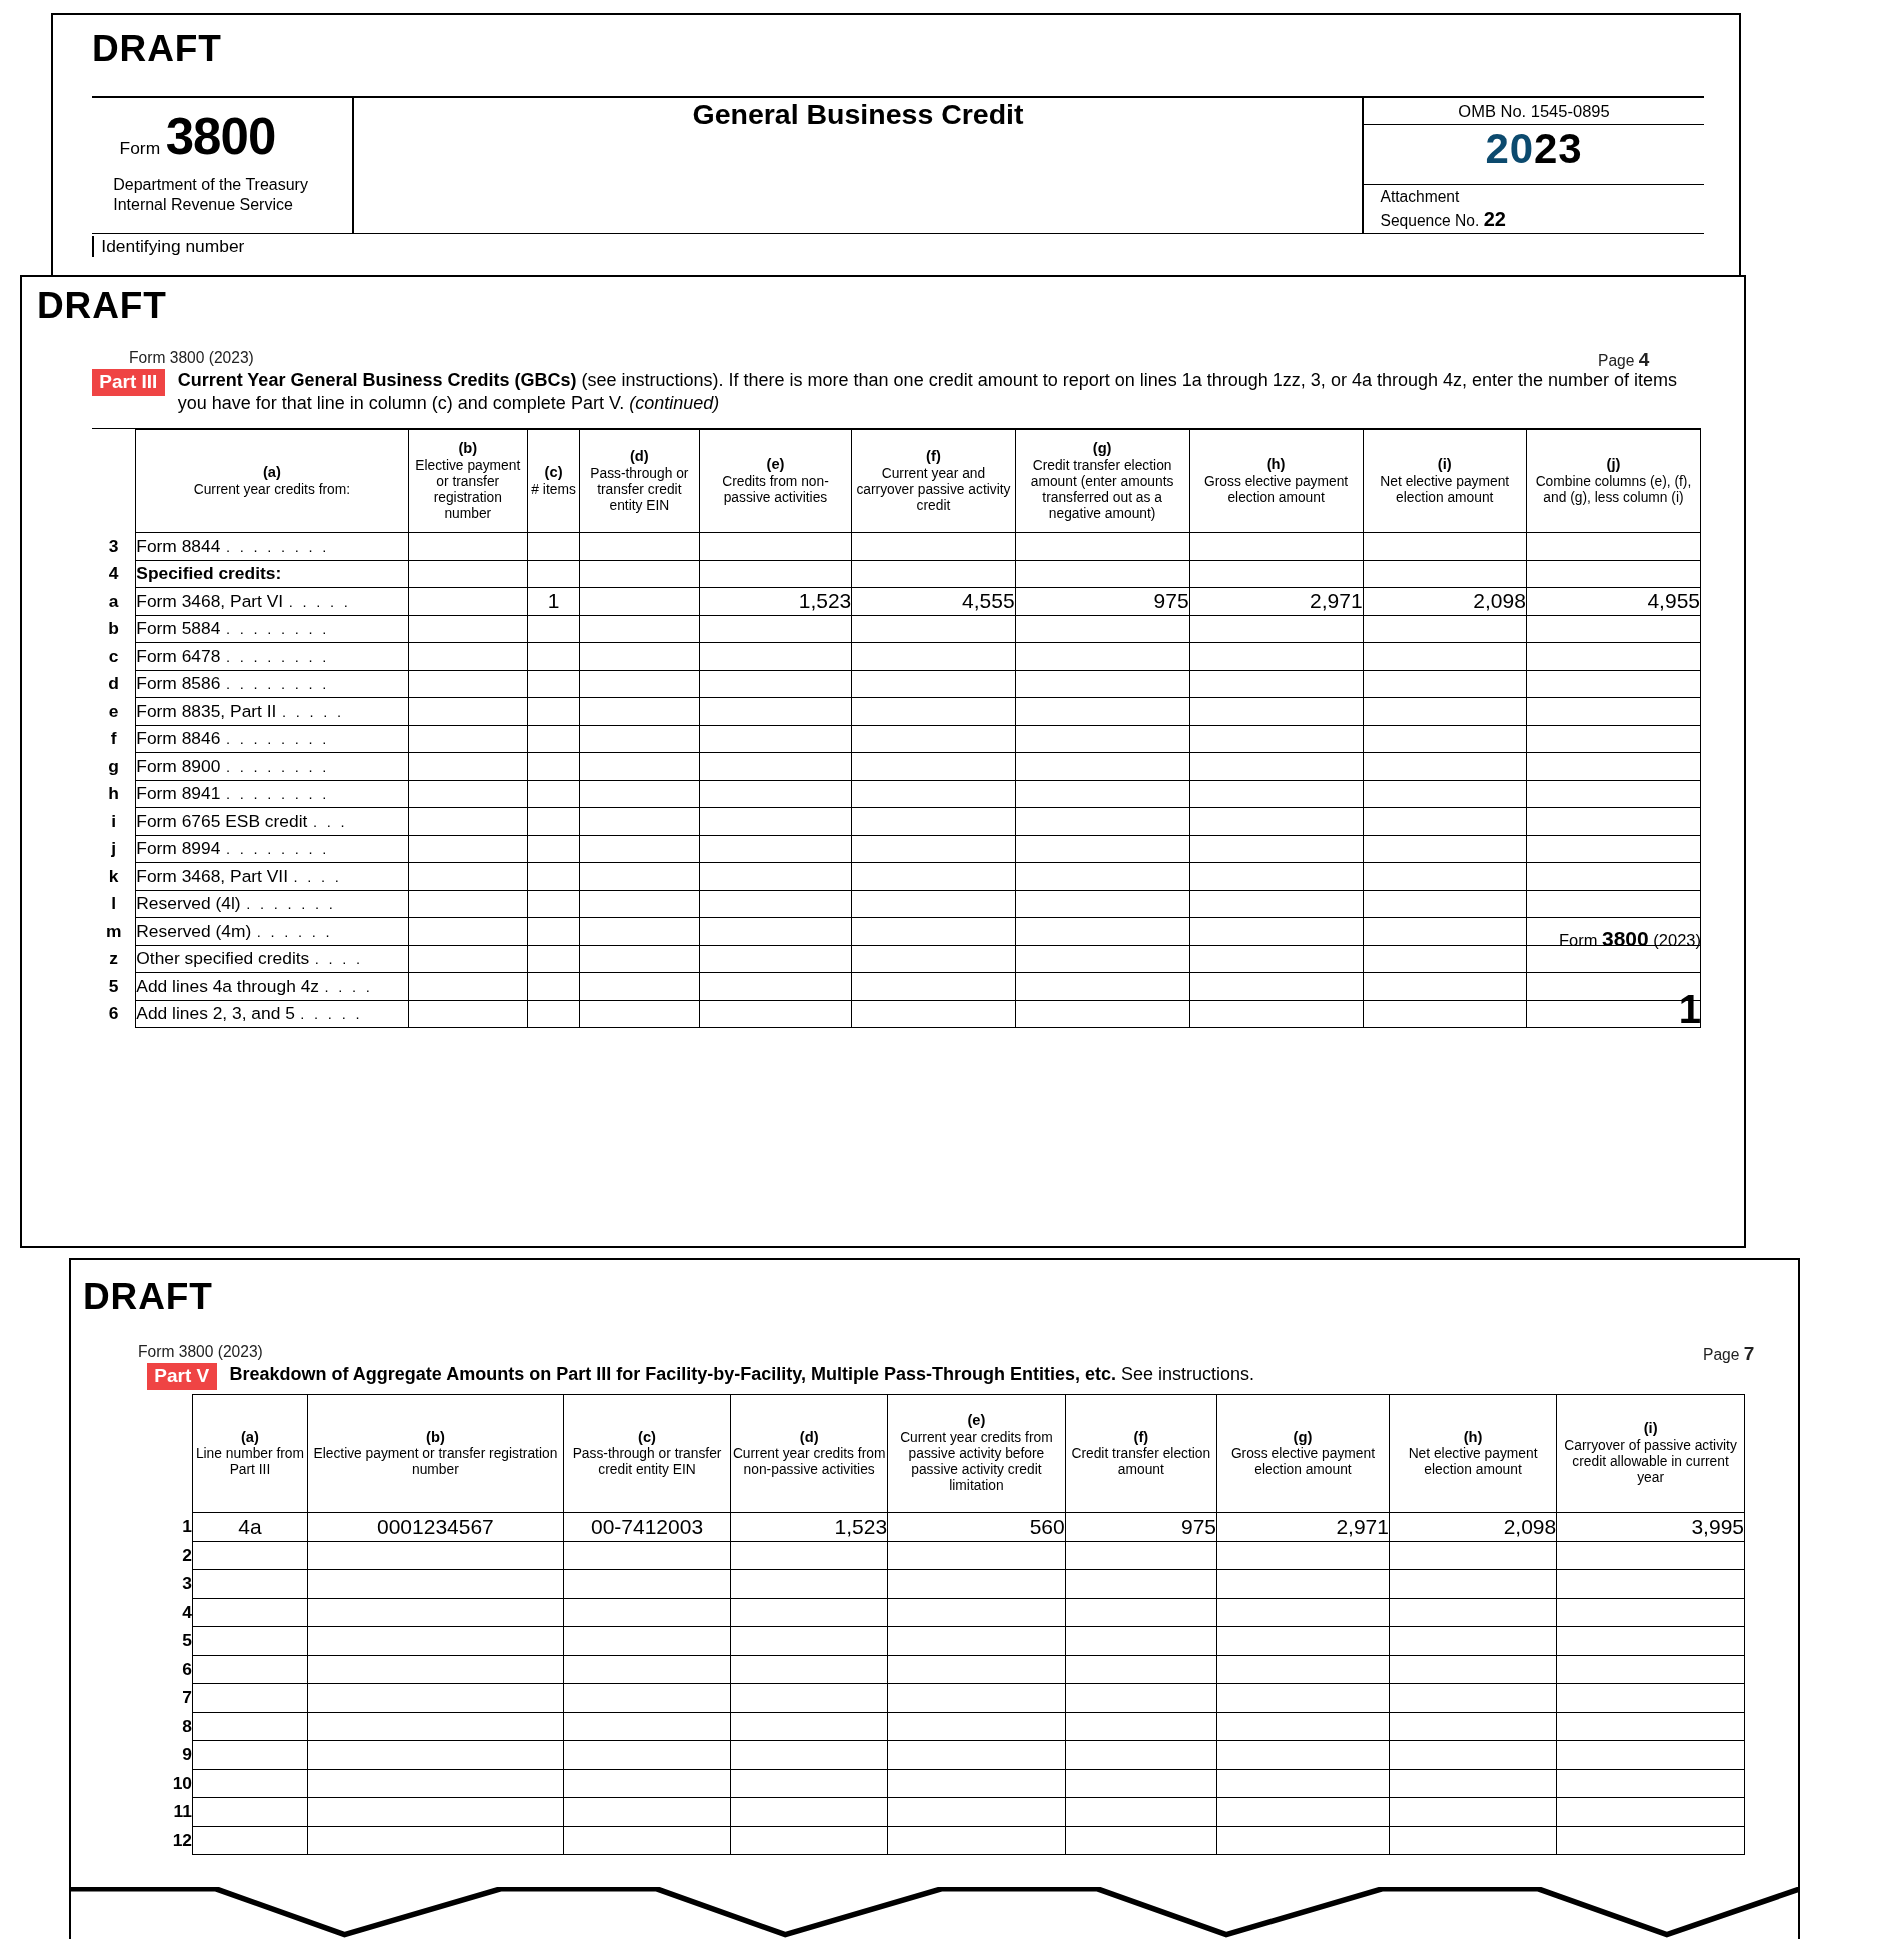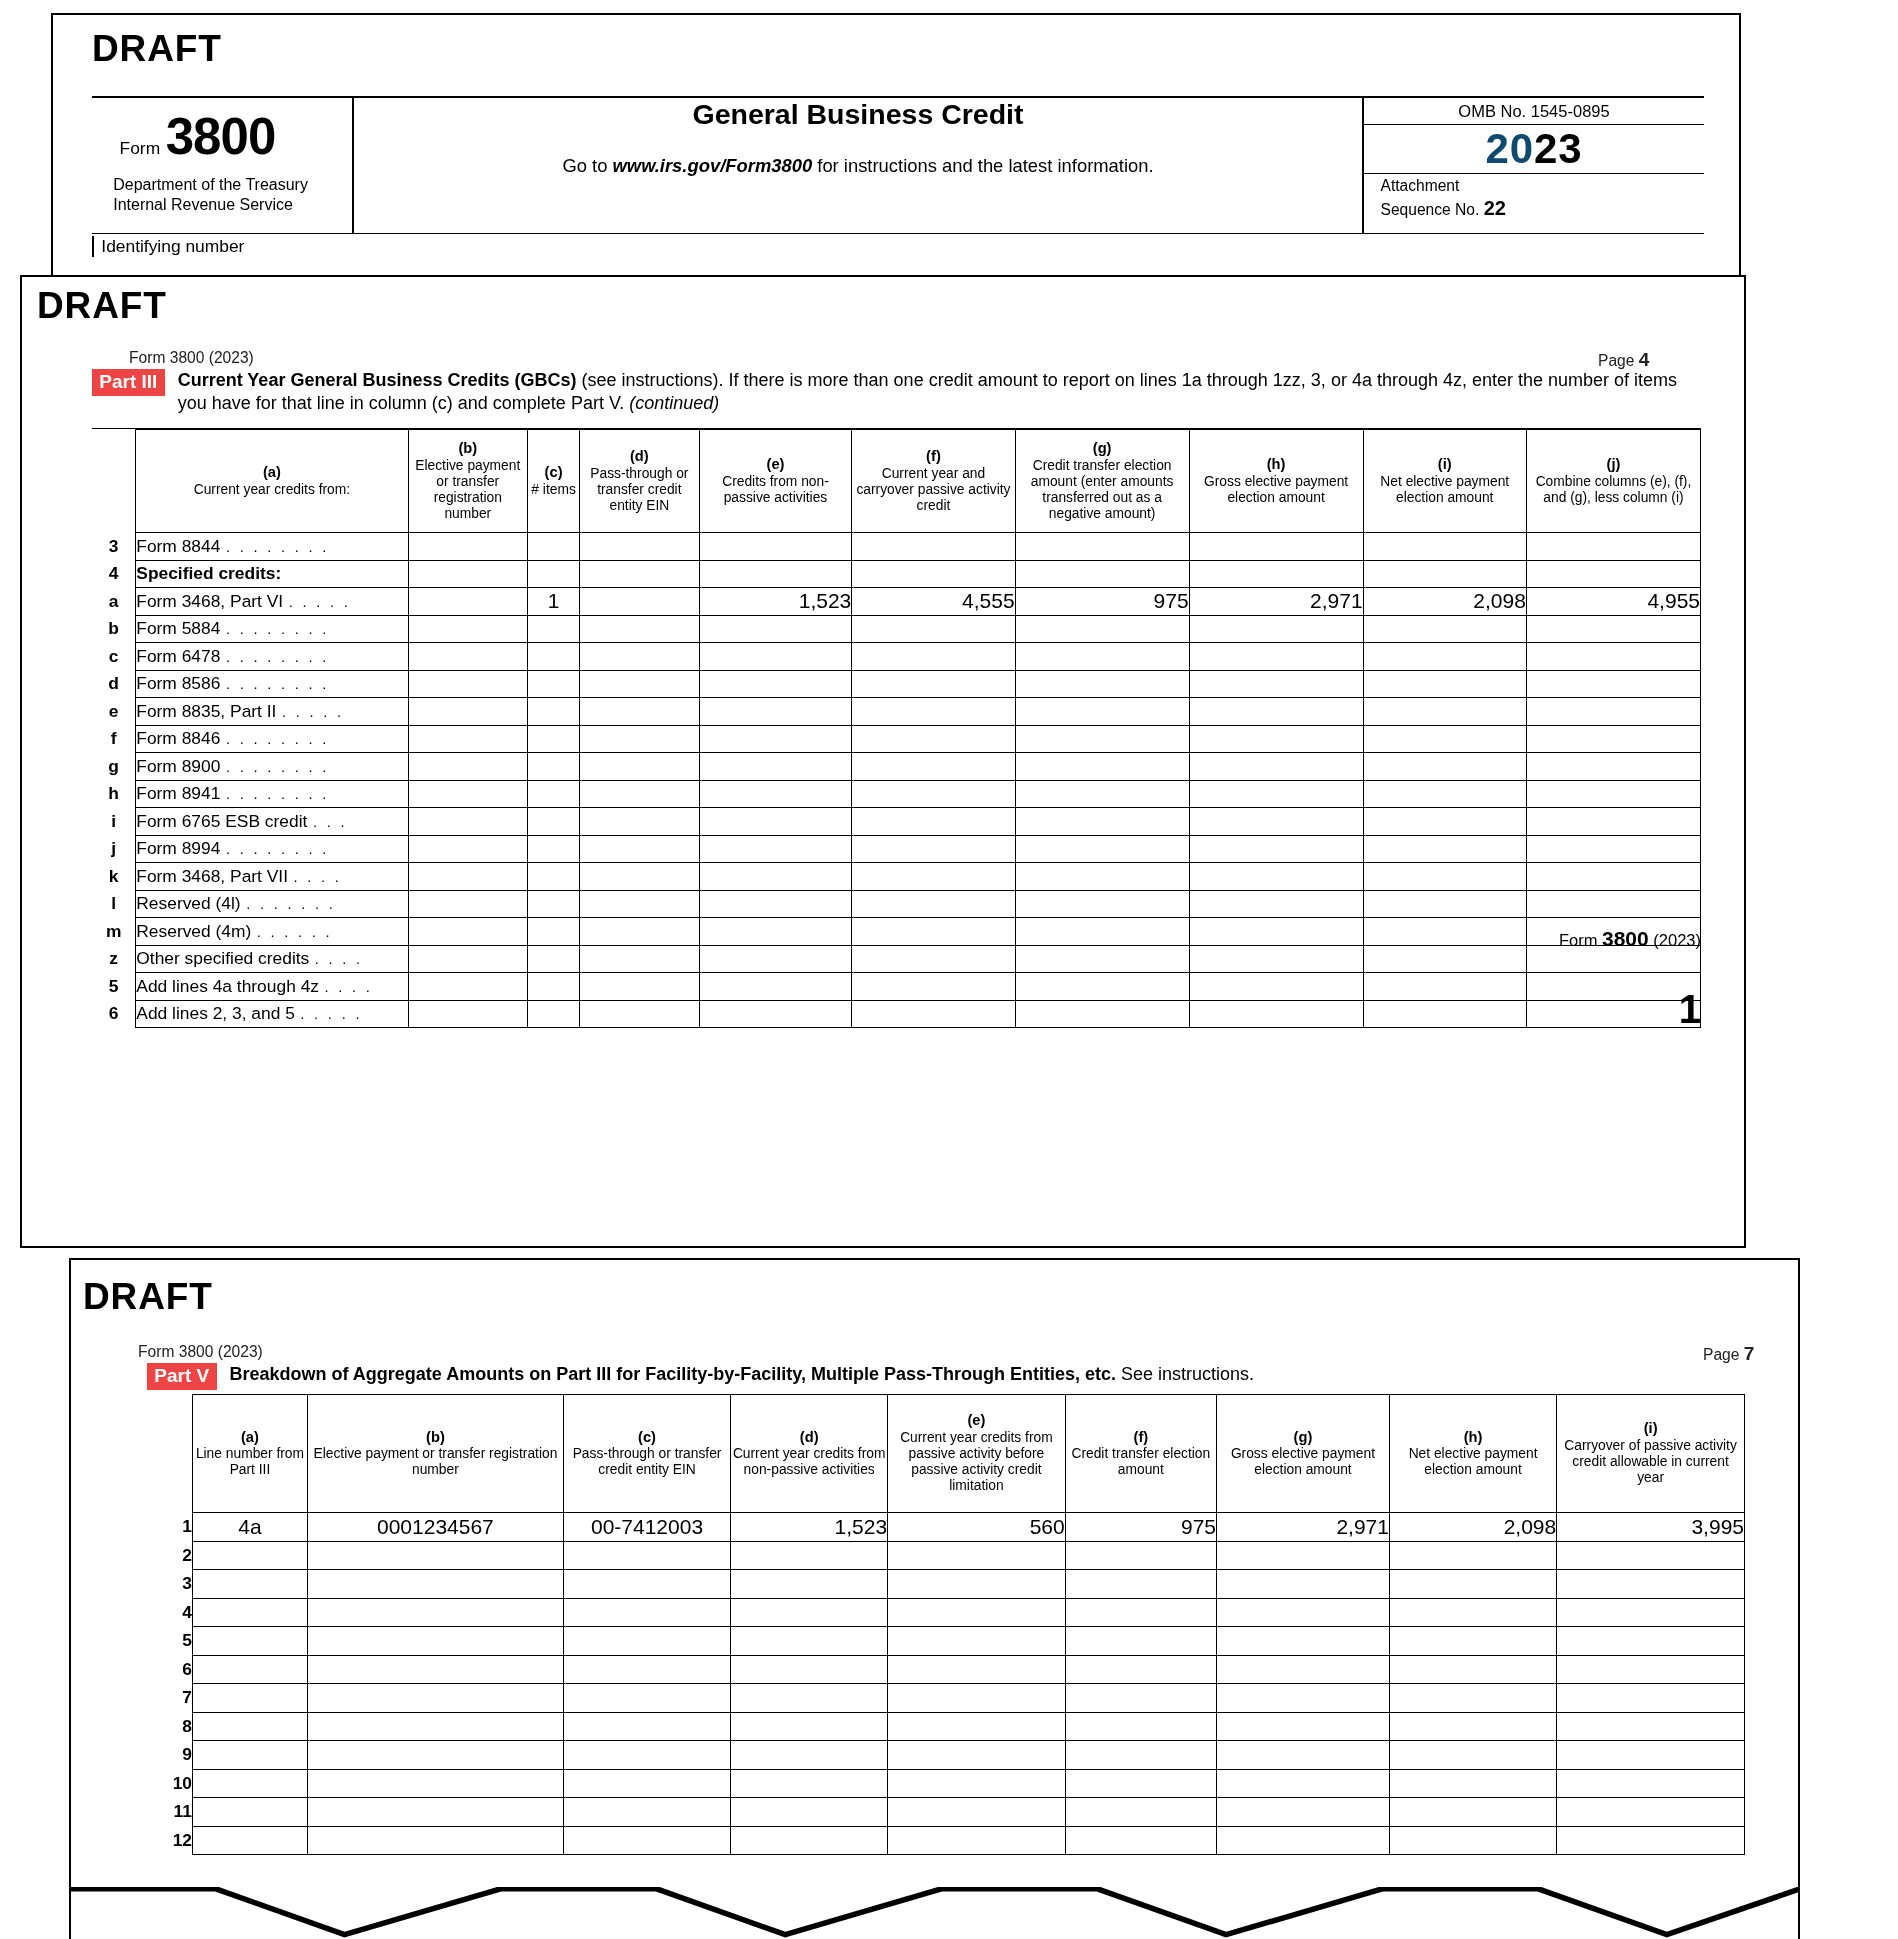--- a/index.html
+++ b/index.html
@@ -116,21 +116,21 @@
     line-height: 1.05;
     padding-top: 1.8px;
   }
   .hdr-year .faded { color: #0c4a6e; }
   .hdr-att {
     font-size: 15.6px;
     text-align: left;
     padding-left: 16.5px;
     line-height: 1.2;
     border-top: 1.8px solid #000;
-    margin-top: 2px;
+    margin-top: 13px;
     padding-top: 2.8px;
   }
   .hdr-att b { font-size: 20px; }
   .name-row {
     position: absolute;
     left: 92px;
     top: 236px;
     width: 1612px;
     display: flex;
     font-size: 17.4px;
@@ -317,25 +317,20 @@
       <span>Form</span>
       <span class="hdr-form-num">3800</span>
     </div>
     <div class="hdr-dept">
       <div>Department of the Treasury</div>
       <div>Internal Revenue Service</div>
     </div>
   </div>
   <div class="hdr-center">
     <div class="hdr-title">General Business Credit</div>
-    <div class="hdr-goto">
-      <span>Go to</span>
-      <i>www.irs.gov/Form3800</i>
-      <span>for instructions and the latest information.</span>
-    </div>
   </div>
   <div class="hdr-right">
     <div class="hdr-omb">OMB No. 1545-0895</div>
     <div class="hdr-year">
       <span class="faded">20</span><span>23</span>
     </div>
     <div class="hdr-att">
       <span>Attachment</span><br>
       <span>Sequence No.</span>
       <b>22</b>

